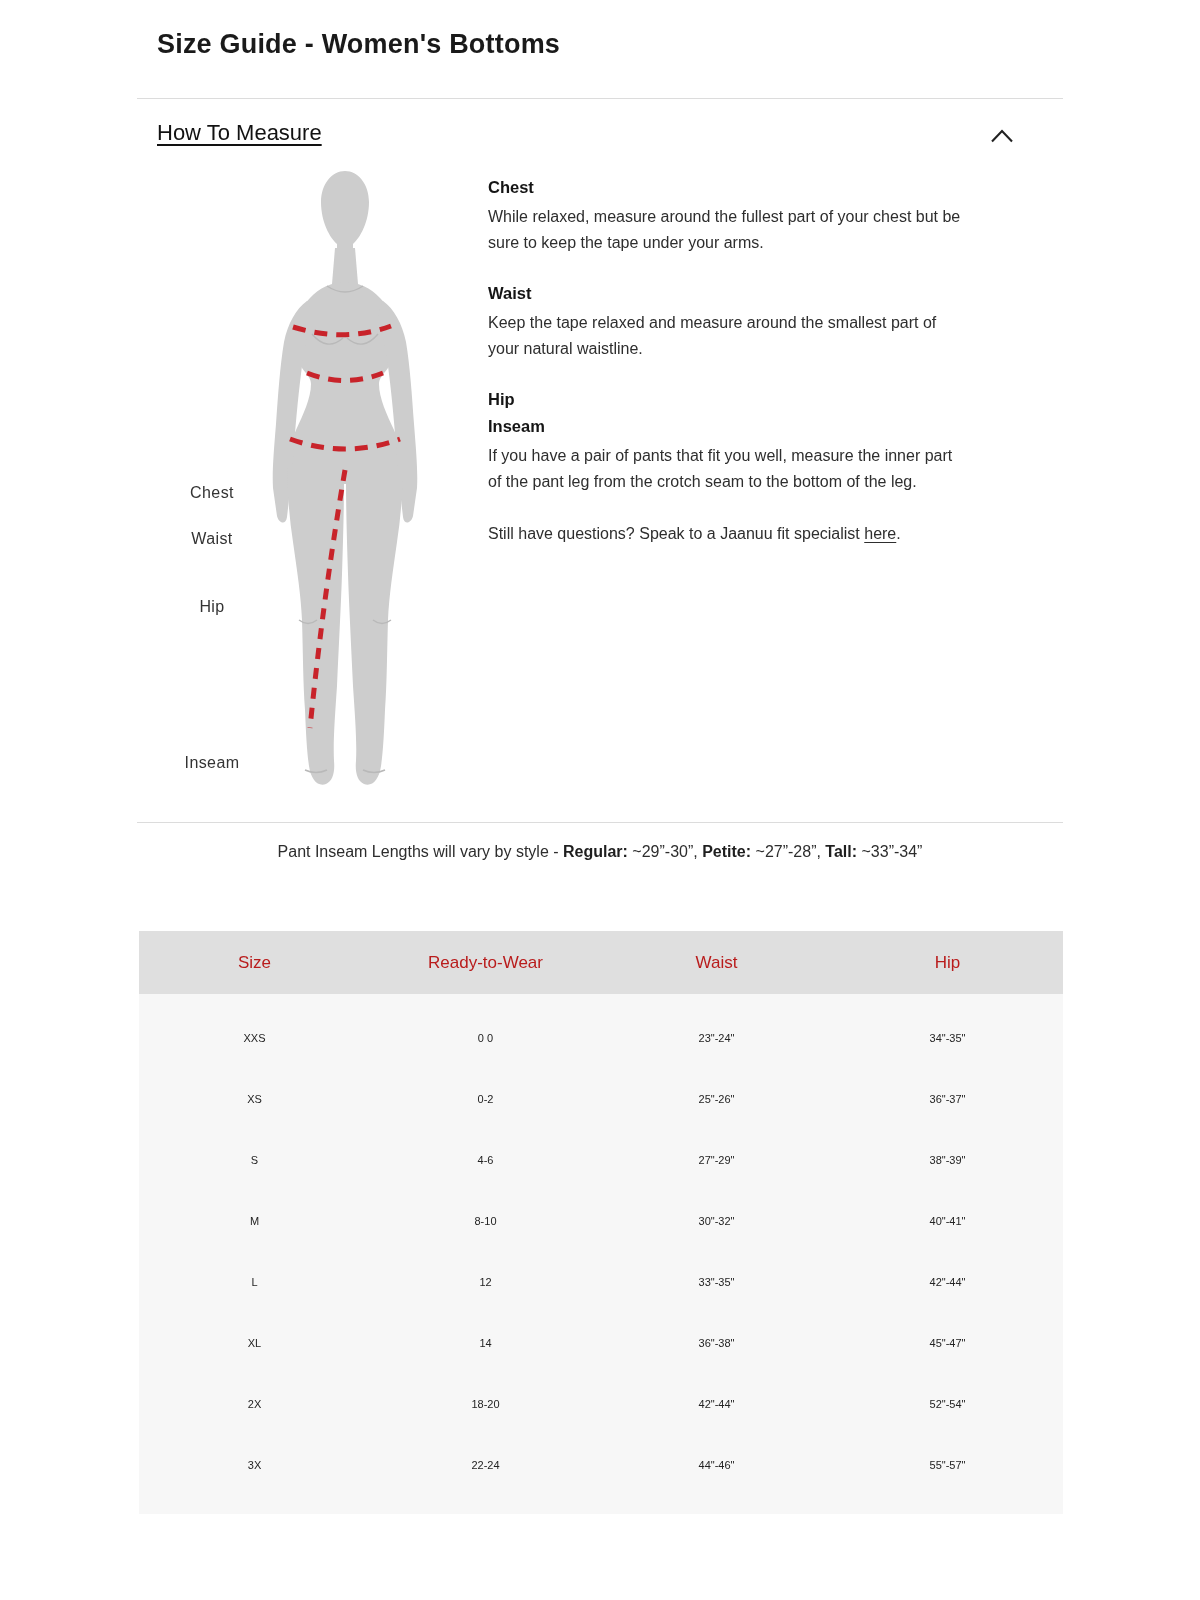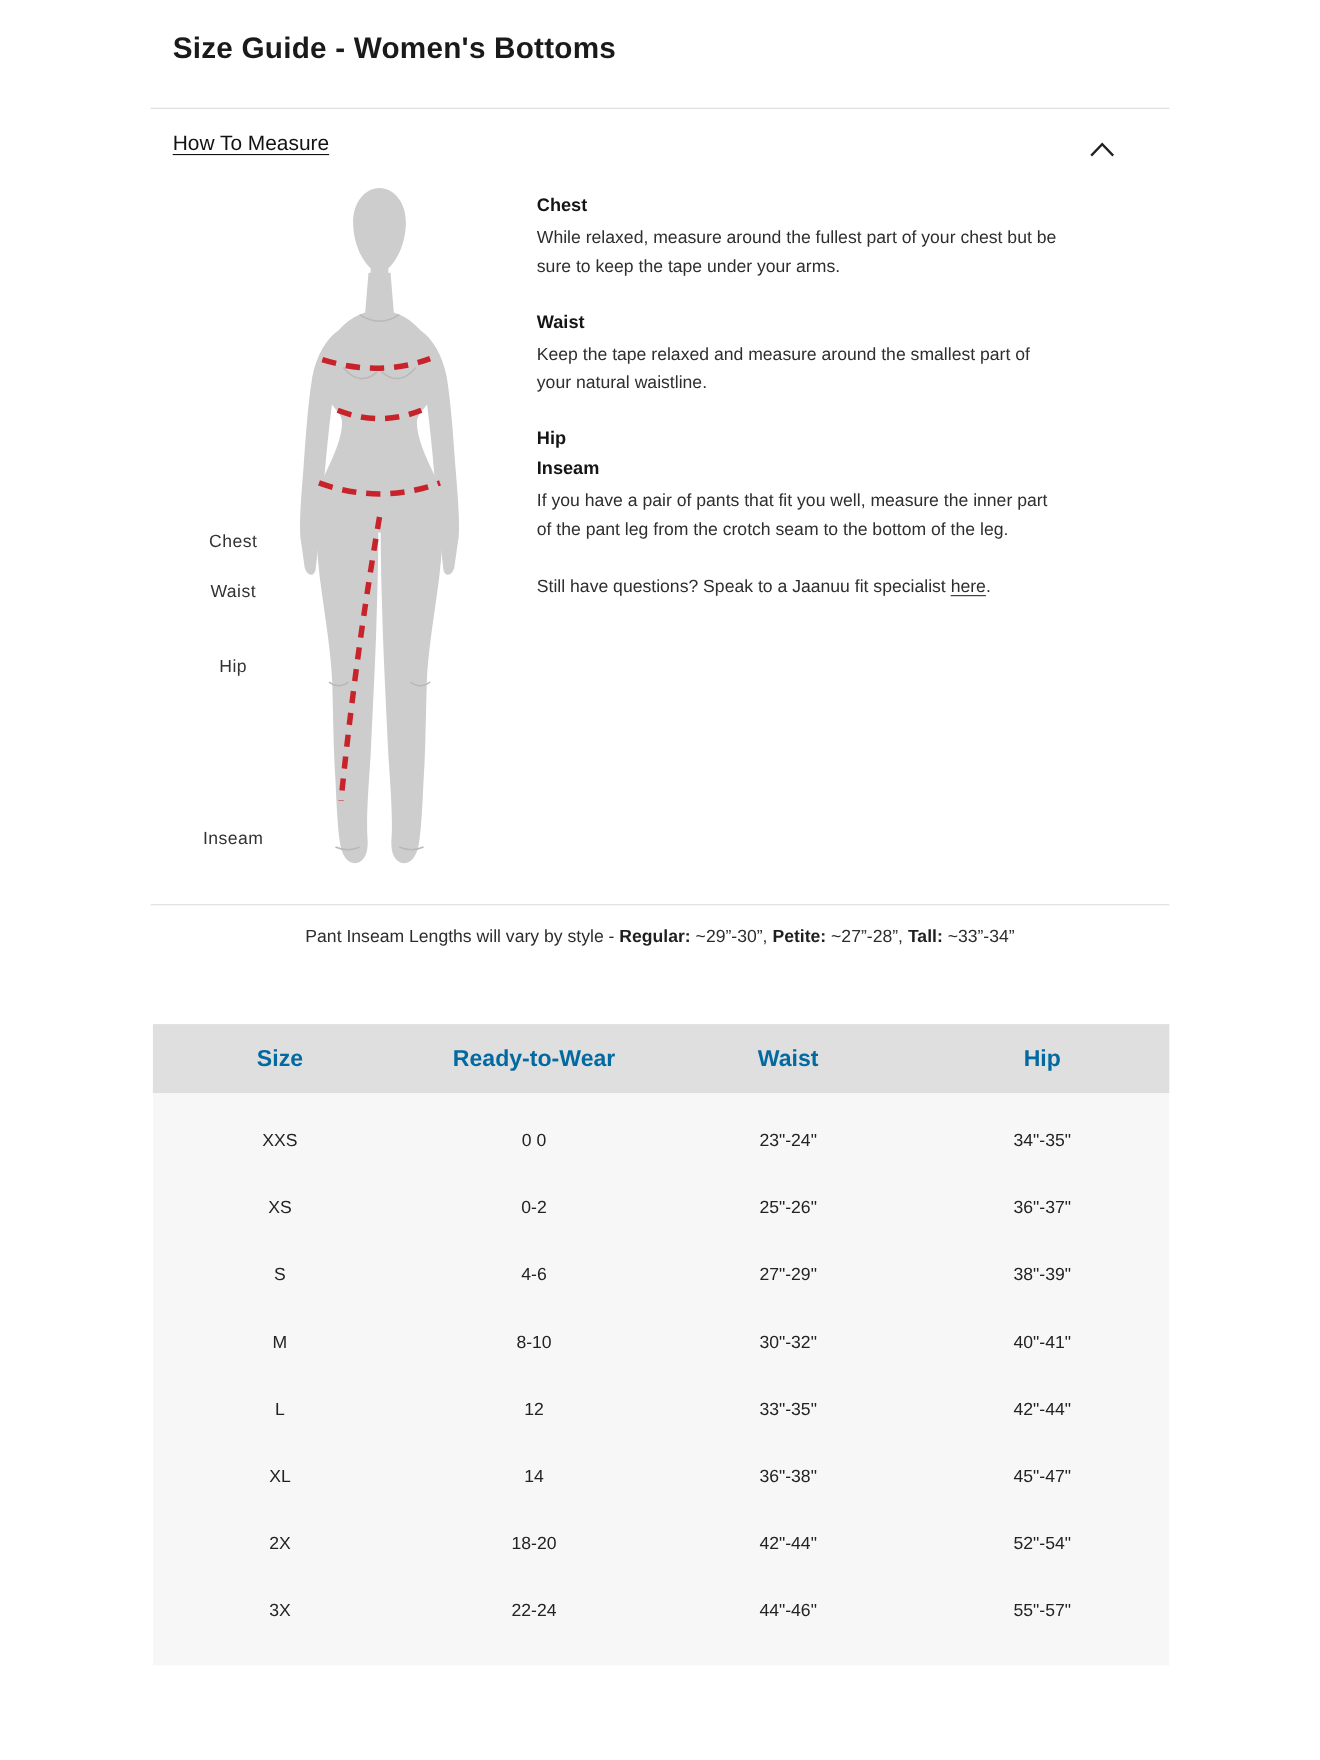--- a/index.html
+++ b/index.html
@@ -5,21 +5,21 @@
   * { margin:0; padding:0; box-sizing:border-box; }
   html,body { background:#ffffff; font-family:"Liberation Sans", sans-serif; color:#222; }
   .page { position:relative; width:1200px; height:1600px; background:#fff; overflow:hidden; margin:0 auto; }
 
   .page-title { position:absolute; left:157px; top:29px; font-size:27px; font-weight:700; color:#1a1a1a; letter-spacing:.2px; }
 
   .divider { position:absolute; left:137px; width:926px; height:1px; background:#dcdcdc; }
   .divider-1 { top:98px; }
   .divider-2 { top:822px; }
 
-  .htm-heading { position:absolute; left:157px; top:120px; font-size:19px; font-weight:500; color:#121212;
+  .htm-heading { position:absolute; left:157px; top:120px; font-size:22px; font-weight:500; color:#121212;
                  text-decoration:underline; text-underline-offset:4px; cursor:pointer; }
   .collapse-btn { position:absolute; left:982px; top:122px; width:40px; height:30px; background:none; border:none; cursor:pointer;
                   display:flex; align-items:center; justify-content:center; }
 
   .figure-wrap { position:absolute; left:157px; top:168px; width:480px; height:625px; }
   .figure-svg  { position:absolute; left:98px; top:0; }
   .fig-label { position:absolute; left:0; width:110px; text-align:center; font-size:16px; color:#333; letter-spacing:.4px; }
   .fig-label.chest  { top:316px; }
   .fig-label.waist  { top:362px; }
   .fig-label.hip    { top:430px; }
@@ -30,24 +30,24 @@
   .measure-block p  { font-size:16px; line-height:26px; color:#2e2e2e; white-space:pre-line; margin:0 0 27px 0; }
   .questions { margin-top:26px; font-size:16px; line-height:24px; color:#2e2e2e; }
   .questions a { color:#2e2e2e; text-decoration:underline; text-underline-offset:3px; }
 
   .chart-note { position:absolute; left:137px; top:838px; width:926px; text-align:center;
                 font-size:16px; line-height:27px; color:#2d2d2d; }
   .chart-note strong { color:#1f1f1f; }
 
   .size-table { position:absolute; left:139px; top:931px; width:924px; }
   .thead { height:63px; background:#dfdfdf; display:grid; grid-template-columns:repeat(4,1fr);
-           align-items:center; text-align:center; font-size:21px; font-weight:700; color:#0369a1; }
+           align-items:center; text-align:center; font-size:17px; font-weight:400; color:#b91c1c; }
   .tbody { background:#f7f7f7; padding:13px 0 19px 0; }
   .tr { display:grid; grid-template-columns:repeat(4,1fr); align-items:center; text-align:center;
-        height:61px; font-size:16px; color:#232323; }
+        height:61px; font-size:11px; color:#232323; }
 </style>
 </head>
 <body>
 
 <div class="page">
 
   <h1 class="page-title">Size Guide - Women's Bottoms</h1>
 
   <div class="divider divider-1"></div>
 

